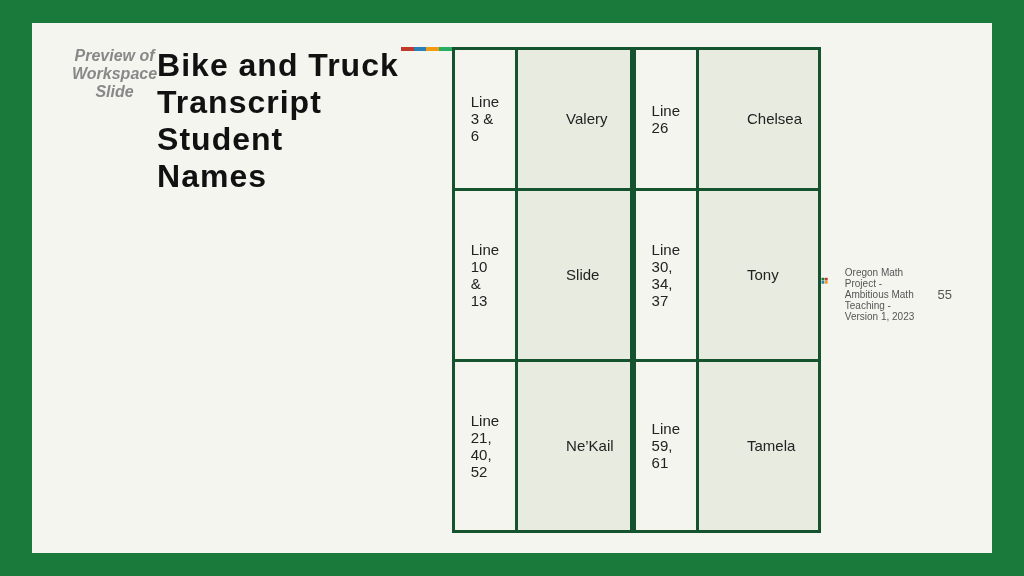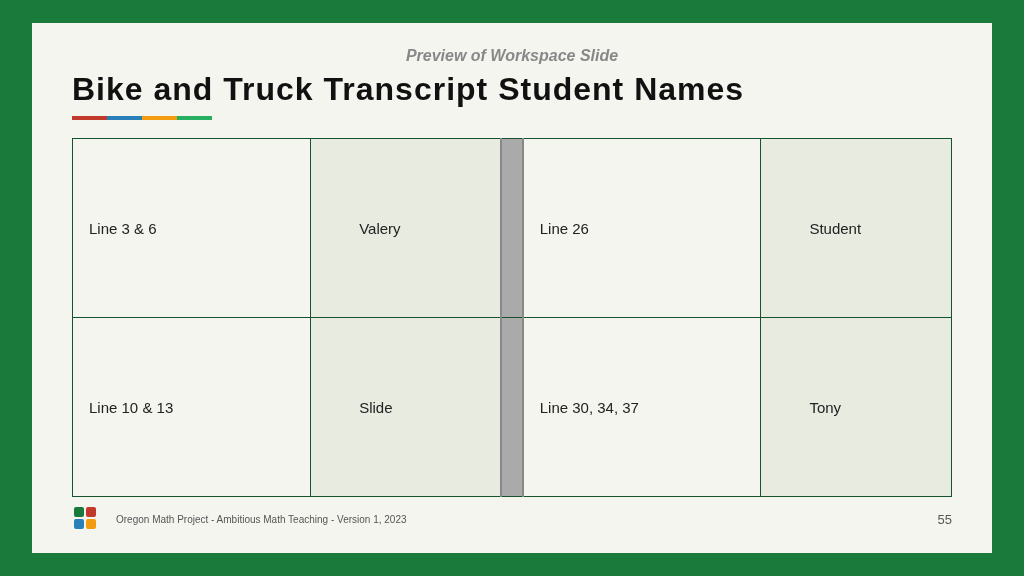--- a/index.html
+++ b/index.html
@@ -21,21 +21,21 @@
       justify-content: center;
     }
 
     .slide {
       width: 960px;
       height: 530px;
       background: #f5f5f0;
       position: relative;
       padding: 24px 40px 20px 40px;
       display: flex;
-      flex-direction: column;
+      flex-direction: row;
     }
 
     .preview-label {
       text-align: center;
       font-size: 16px;
       font-style: italic;
       font-weight: bold;
       color: #888;
       margin-bottom: 6px;
       font-family: Arial, sans-serif;
@@ -66,21 +66,21 @@
       flex: 1;
       display: flex;
     }
 
     table {
       width: 100%;
       border-collapse: collapse;
     }
 
     td {
-      border: 1px solid #14532d;
+      border: 3px solid #14532d;
       padding: 12px 16px;
       font-size: 15px;
       color: #222;
       vertical-align: middle;
       font-family: Arial, sans-serif;
     }
 
     td.name-cell {
       background: #e8ebe0;
       width: 160px;
@@ -102,21 +102,20 @@
 
     .footer {
       display: flex;
       align-items: center;
       justify-content: space-between;
       margin-top: 8px;
     }
 
     .footer-left {
       display: flex;
-      align-items: center;
       gap: 16px;
     }
 
     .footer-logo {
       width: 28px;
       height: 28px;
     }
 
     .footer-text {
       font-size: 10px;
@@ -149,28 +148,35 @@
     </div>
 
     <div class="table-container">
       <table>
         <tbody id="table-body">
         <tr>
               <td class="line-cell">Line 3 &amp; 6</td>
               <td class="name-cell">Valery</td>
               <td class="divider-cell"></td>
               <td class="line-cell">Line 26</td>
-              <td class="name-cell">Student</td>
+              <td class="name-cell">Chelsea</td>
             </tr>
             <tr>
               <td class="line-cell">Line 10 &amp; 13</td>
               <td class="name-cell">Slide</td>
               <td class="divider-cell"></td>
               <td class="line-cell">Line 30, 34, 37</td>
               <td class="name-cell">Tony</td>
+            </tr>
+            <tr>
+              <td class="line-cell">Line 21, 40, 52</td>
+              <td class="name-cell">Ne’Kail</td>
+              <td class="divider-cell"></td>
+              <td class="line-cell">Line 59, 61</td>
+              <td class="name-cell">Tamela</td>
             </tr>
           </tbody>
       </table>
     </div>
 
     <div class="footer">
       <div class="footer-left">
         <svg class="footer-logo" viewBox="0 0 28 28">
           <rect x="2" y="2" width="10" height="10" rx="2" fill="#1a7a3c"></rect>
           <rect x="14" y="2" width="10" height="10" rx="2" fill="#c0392b"></rect>

